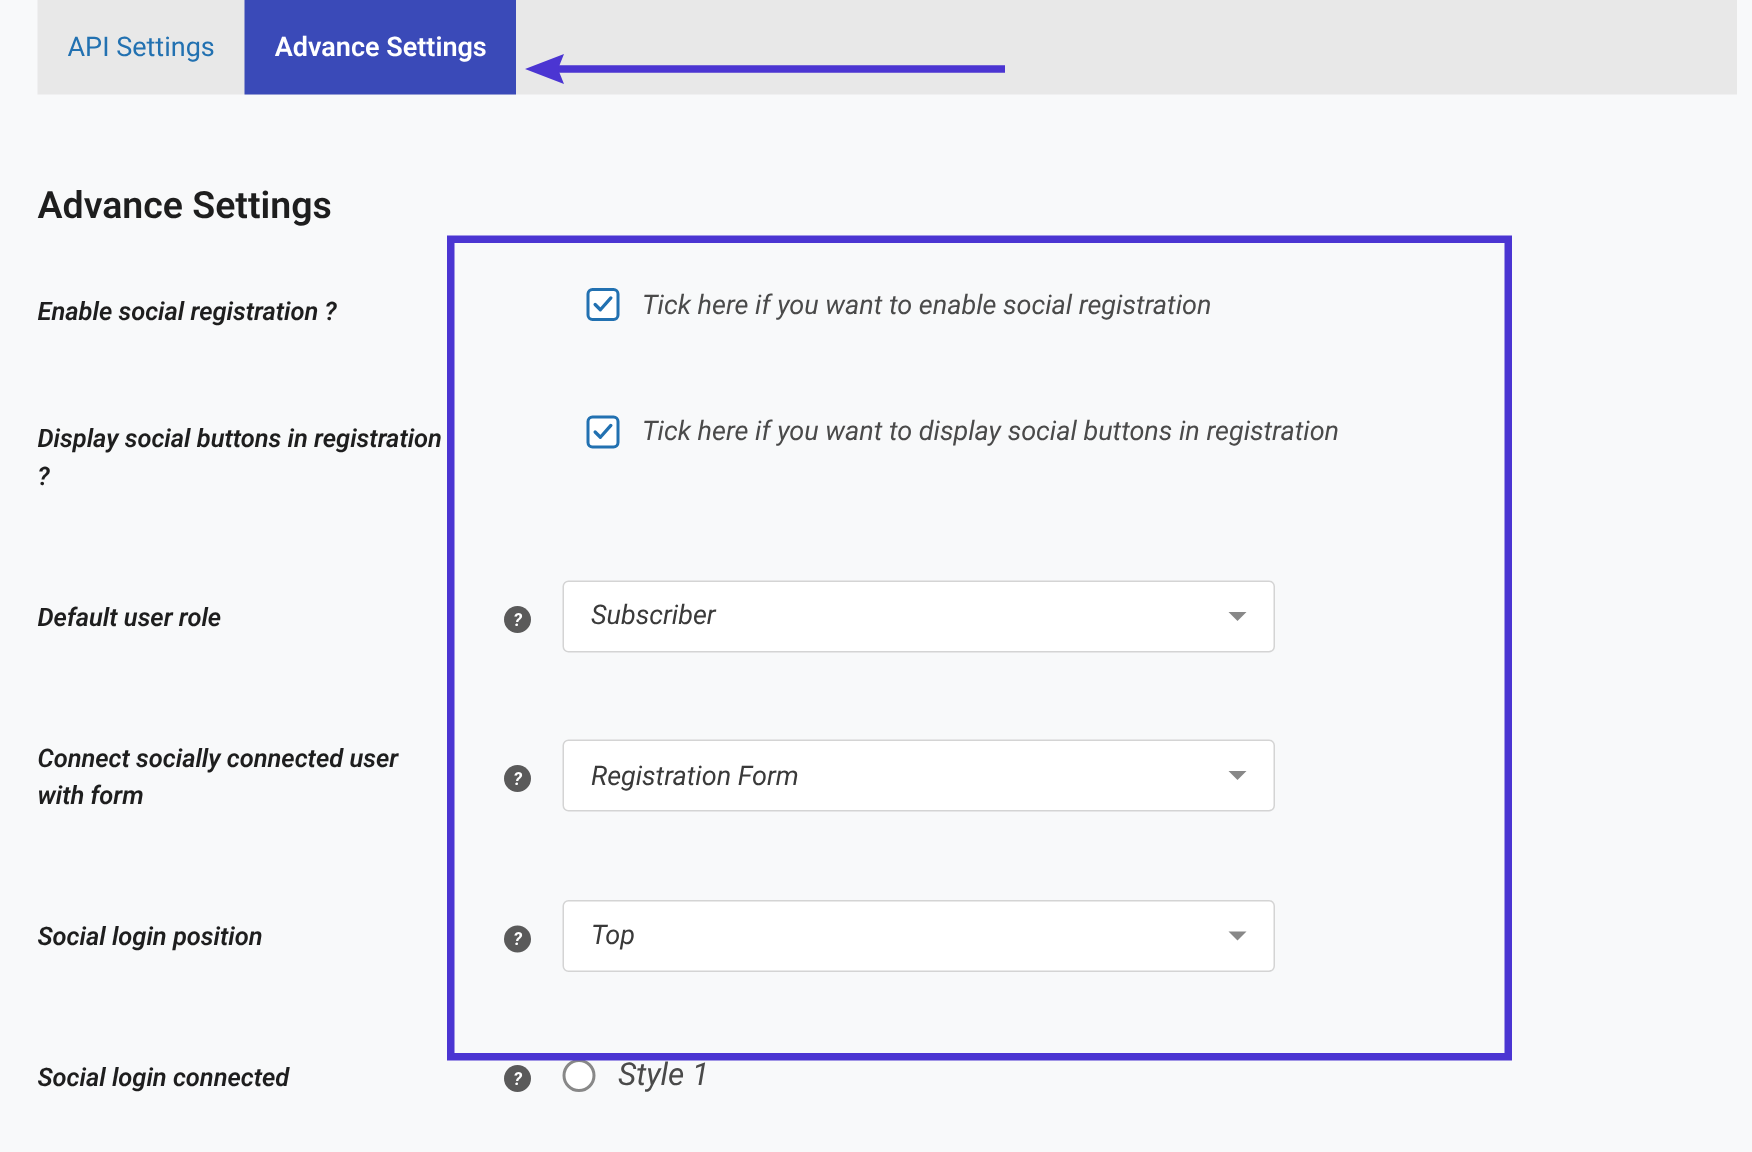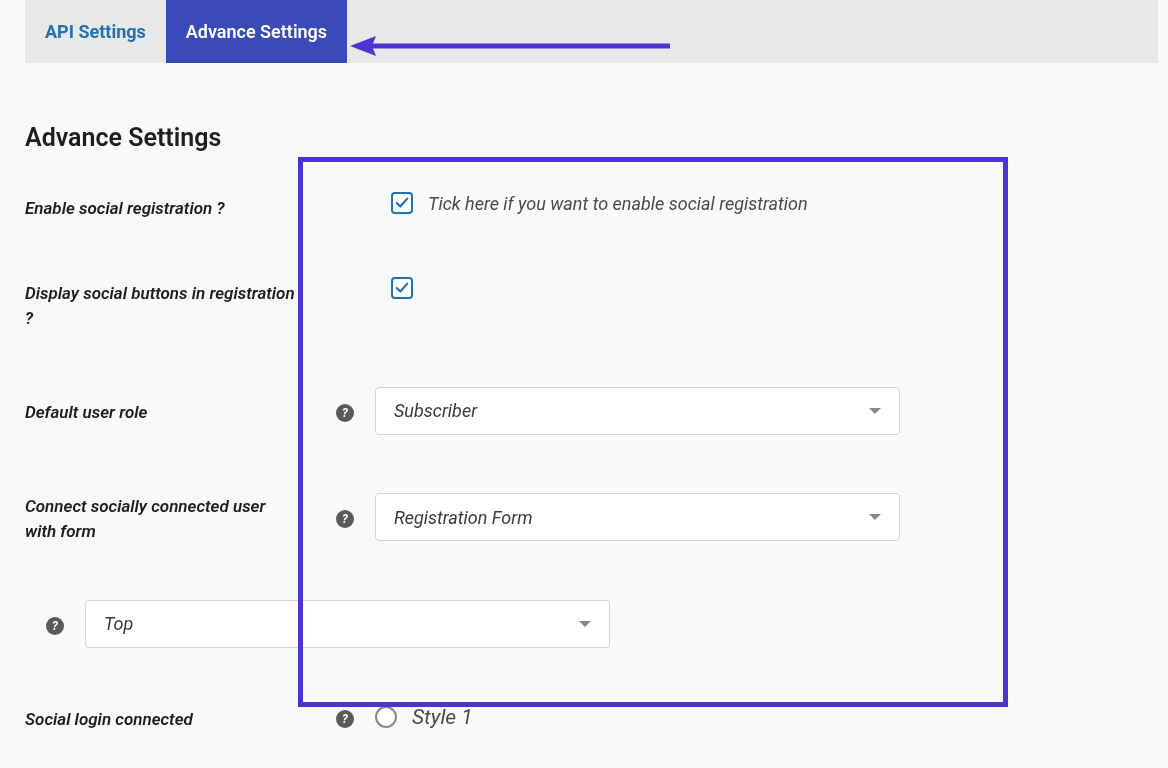--- a/index.html
+++ b/index.html
@@ -23,21 +23,21 @@
       margin-right: 10px;
       height: 63px;
     }
     .tab {
       padding: 0 20px;
       display: flex;
       align-items: center;
       font-size: 18px;
       cursor: pointer;
       color: #2271b1;
-      font-weight: 700;
+      font-weight: 400;
     }
     .tab.active {
       background: #3a4ab8;
       color: #ffffff;
       font-weight: 600;
     }
     .arrow-annotation {
       position: absolute;
       left: 350px;
       top: 36px;
@@ -128,21 +128,21 @@
       display: none;
       width: 14px;
       height: 14px;
     }
     .checkbox-label {
       font-size: 18px;
       color: #4a4a4a;
       font-weight: 400;
     }
     .select-box {
-      width: 525px;
+      width: 475px;
       height: 48px;
       border: 1px solid #d4d4d4;
       border-radius: 4px;
       background: #ffffff;
       display: flex;
       align-items: center;
       justify-content: space-between;
       padding: 0 18px;
       cursor: pointer;
       font-size: 18px;
@@ -222,20 +222,21 @@
     <div class="form-row">
       <div class="label-col">Display social buttons in registration ?</div>
       <div class="help-col"></div>
       <div class="control-col">
         <div class="checkbox-wrap">
           <div class="checkbox checked">
             <svg viewBox="0 0 16 16">
                 <path d="M2 8 L6 12 L14 3" stroke="#2271b1" stroke-width="2.5" fill="none" stroke-linecap="round" stroke-linejoin="round"></path>
               </svg>
           </div>
+          <span class="checkbox-label">Tick here if you want to display social buttons in registration</span>
         </div>
       </div>
     </div>
 
     <div class="form-row align-center">
       <div class="label-col">Default user role</div>
       <div class="help-col">
         <div class="help-icon">?</div>
       </div>
       <div class="control-col">
@@ -253,20 +254,21 @@
       </div>
       <div class="control-col">
         <div class="select-box">
           <span>Registration Form</span>
           <span class="select-arrow"></span>
         </div>
       </div>
     </div>
 
     <div class="form-row align-center">
+      <div class="label-col">Social login position</div>
       <div class="help-col">
         <div class="help-icon">?</div>
       </div>
       <div class="control-col">
         <div class="select-box">
           <span>Top</span>
           <span class="select-arrow"></span>
         </div>
       </div>
     </div>

